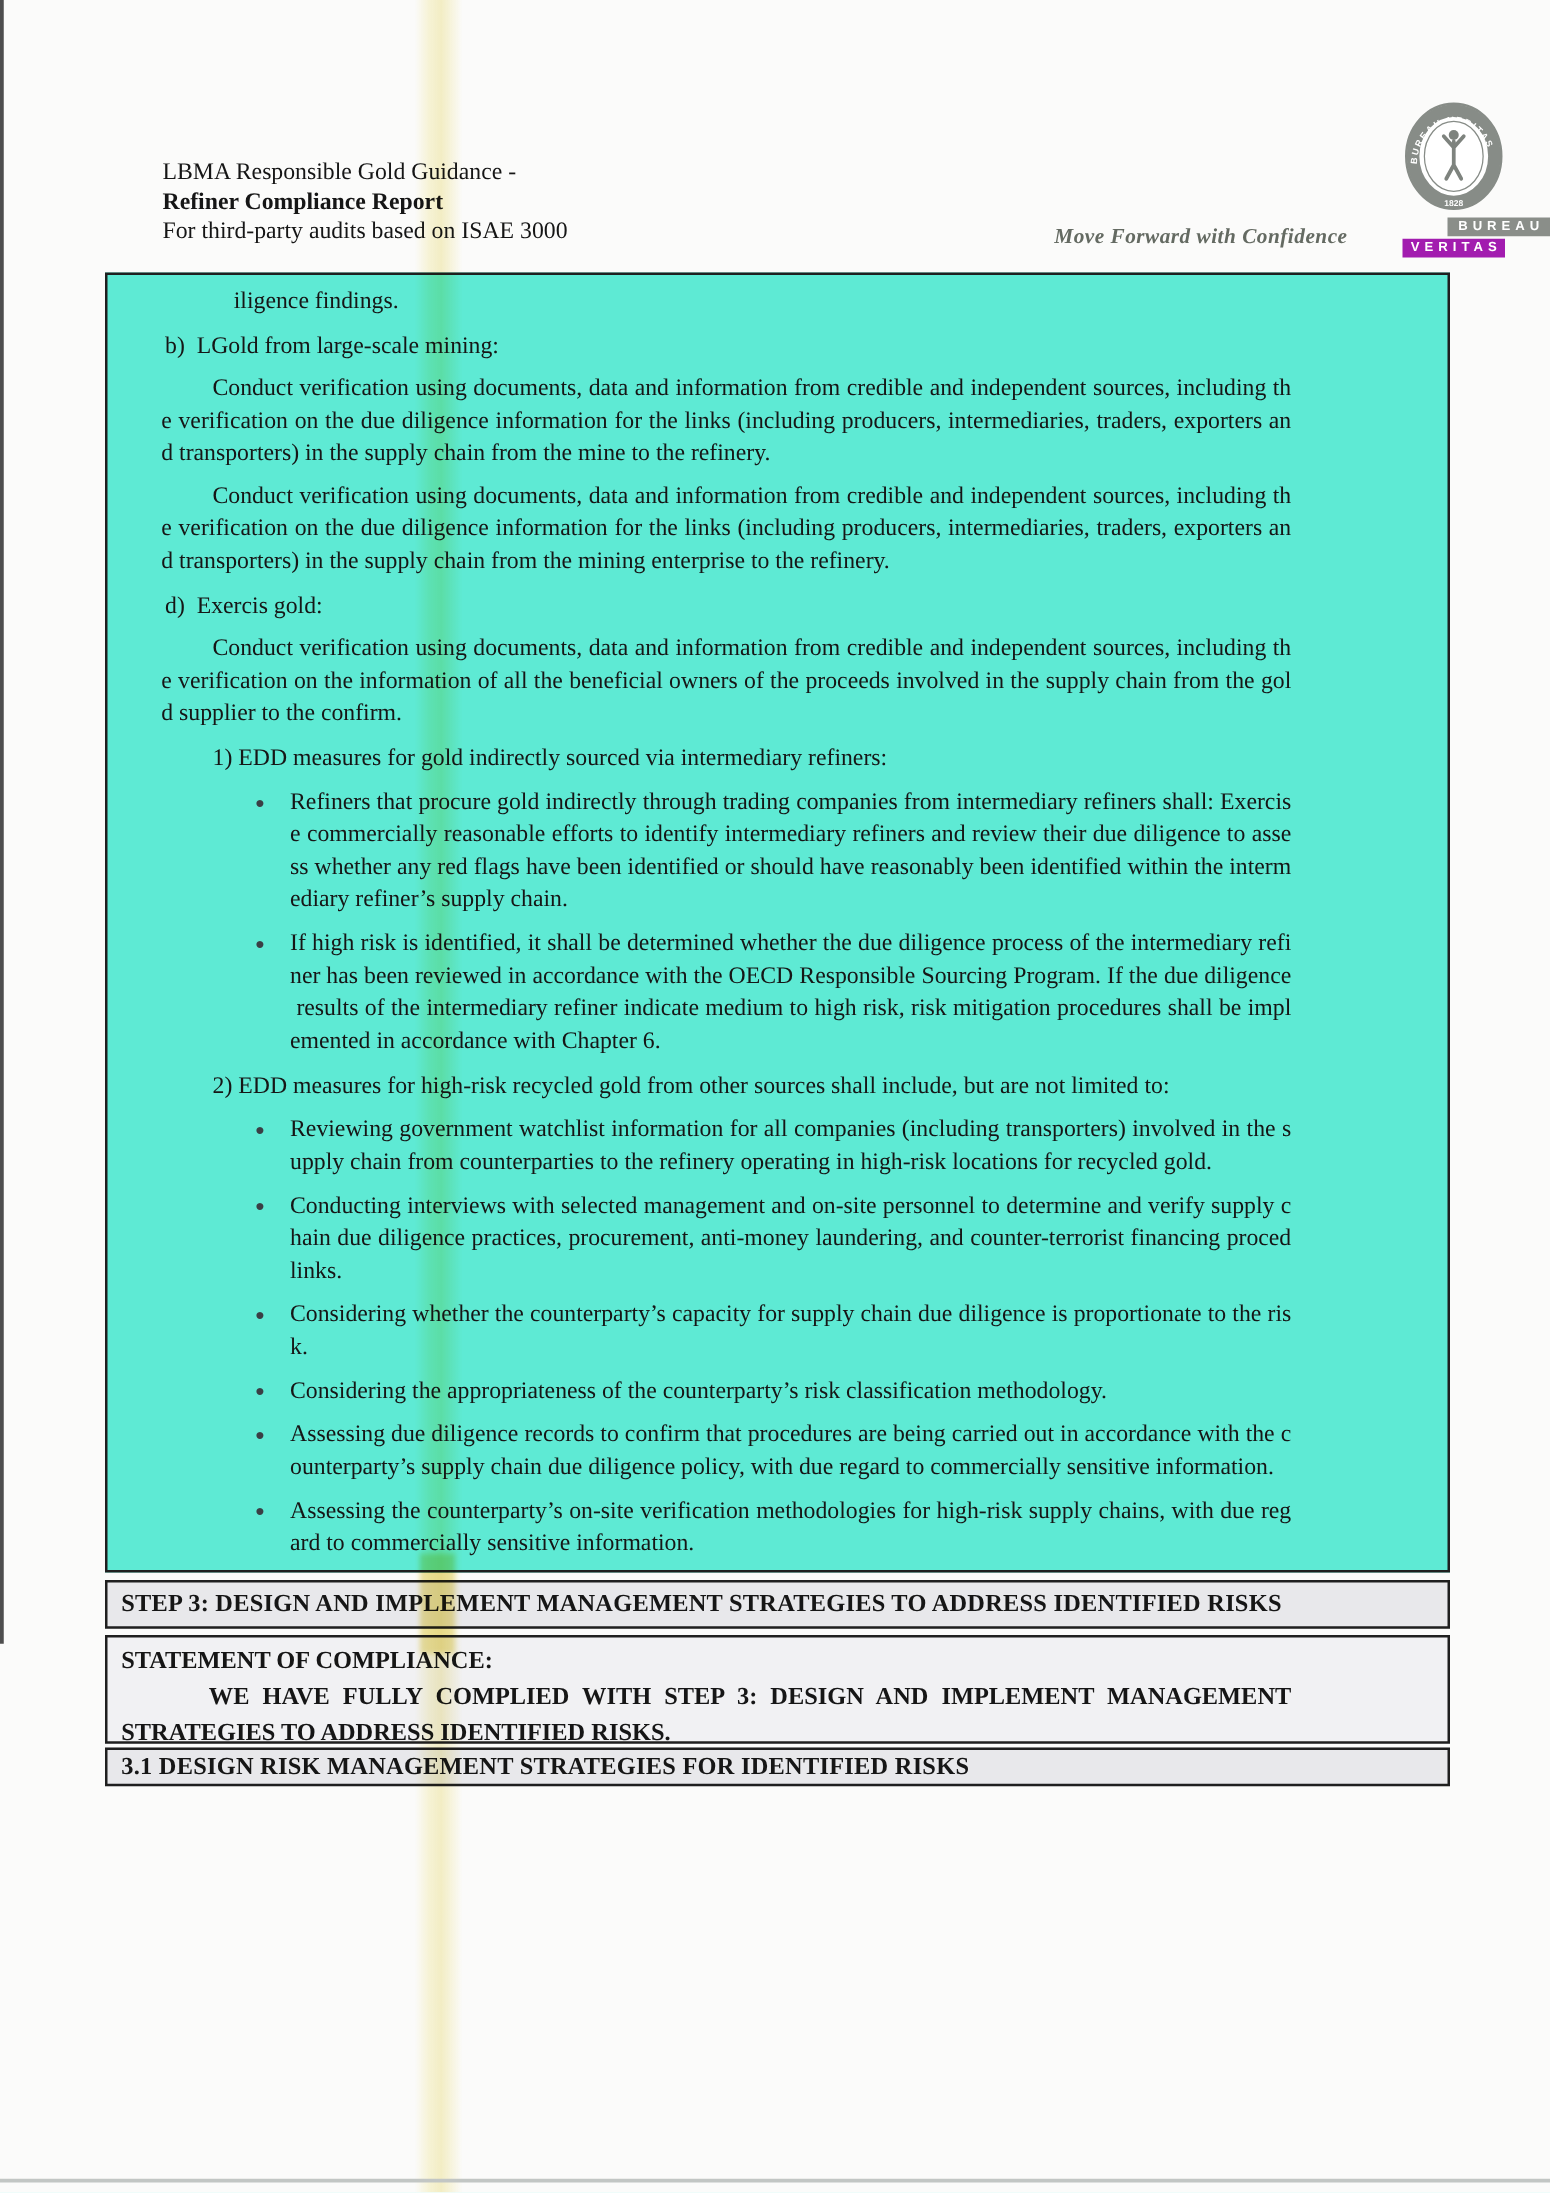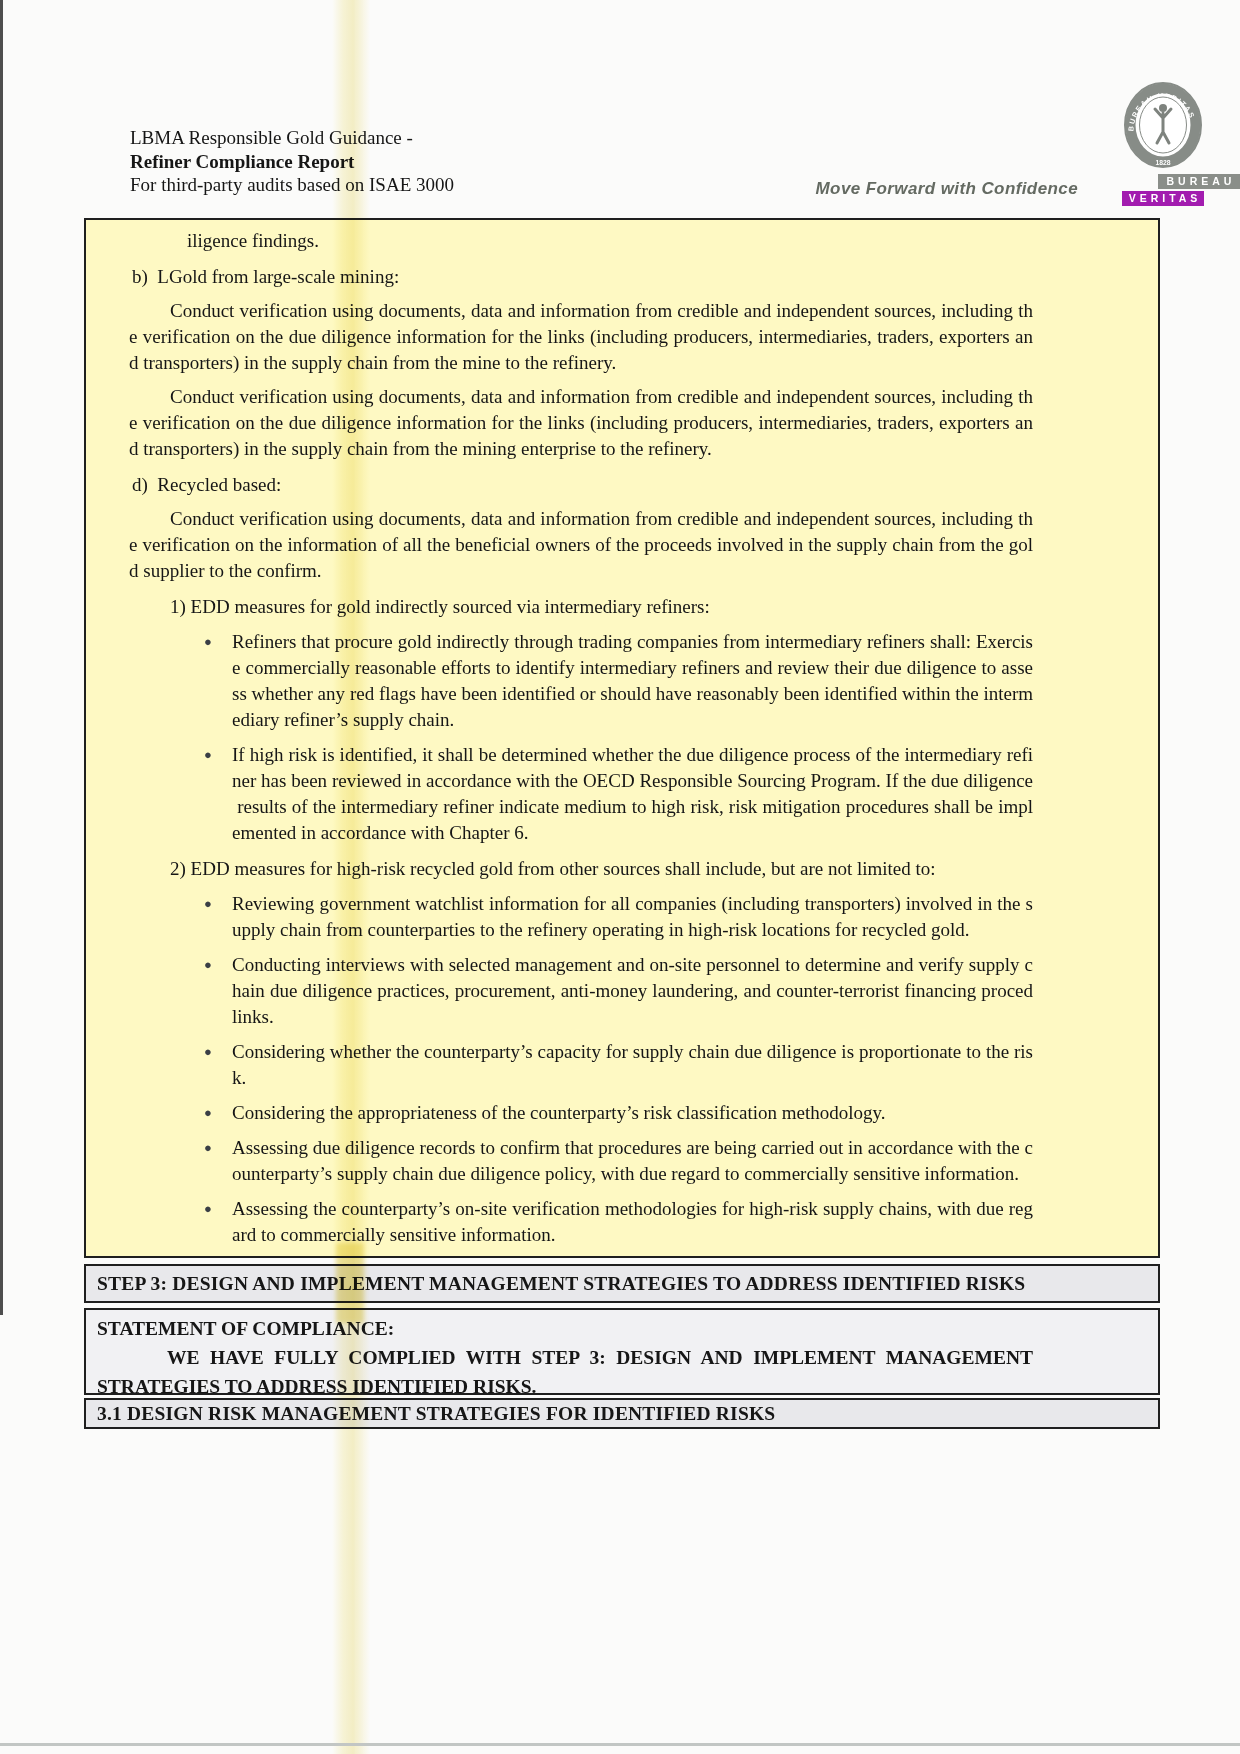--- a/index.html
+++ b/index.html
@@ -24,39 +24,39 @@
     position:absolute; left:336px; top:1243px; width:28px; height:80px; z-index:6; pointer-events:none;
     background:rgba(231,213,95,.5); filter:blur(2px); mix-blend-mode:multiply;
   }
 
   
   .header { position:absolute; left:130px; top:126px; font-size:19px; line-height:23.5px; }
   .header .bold { font-weight:bold; }
 
   .tagline {
     position:absolute; left:758px; top:179px; width:320px; text-align:right;
-    font-family:Liberation Sans, sans-serif; font-style:italic; font-weight:bold;
+    font-family:Liberation Serif, serif; font-style:italic; font-weight:bold;
     font-size:17px; color:#646a62; letter-spacing:.4px;
   }
 
   
   .logo { position:absolute; left:1120px; top:80px; width:86px; text-align:center; }
   .logo svg { display:block; margin:0 auto; }
   .logo-box {
     width:82px; height:15px; margin:2px auto 0 auto; color:#fff;
     font-family:"Liberation Sans", sans-serif; font-weight:bold; font-size:10.5px;
     line-height:15px; letter-spacing:4px; text-align:center; padding-left:4px;
   }
   .logo-box.bureau { background:#8a8e89;margin-left:38px; }
   .logo-box.veritas { background:#a21caf; }
 
   
   .main-box {
     position:absolute; left:84px; top:218px; width:1076px; height:1040px;
-    border:2px solid #1f1f1f; background:#fef9c3;
+    border:2px solid #1f1f1f; background:#5eead4;
     padding:8px 125px 0 43px; font-size:19px;
   }
   .line { line-height:26px; white-space:pre-wrap; }
   .fill { text-align:justify; text-align-last:justify; }
   .block.cont { padding-left:58px; }
   .block.item { padding-left:3px; margin-top:10px; }
   .block.sub  { padding-left:41px; margin-top:10px; }
   .block.para { margin-top:8px; }
   .block.para .line:first-child { text-indent:41px; }
   .block.bullet { display:flex; margin-top:9px; padding-left:75px; }
@@ -136,21 +136,21 @@
           <div class="line fill">Conduct verification using documents, data and information from credible and independent sources, including th</div>
           <div class="line fill">e verification on the due diligence information for the links (including producers, intermediaries, traders, exporters an</div>
           <div class="line">d transporters) in the supply chain from the mine to the refinery.</div>
         </div>
         <div class="block para">
           <div class="line fill">Conduct verification using documents, data and information from credible and independent sources, including th</div>
           <div class="line fill">e verification on the due diligence information for the links (including producers, intermediaries, traders, exporters an</div>
           <div class="line">d transporters) in the supply chain from the mining enterprise to the refinery.</div>
         </div>
         <div class="block item">
-          <div class="line">d)  Recycled based:</div>
+          <div class="line">d)  Exercis gold:</div>
         </div>
         <div class="block para">
           <div class="line fill">Conduct verification using documents, data and information from credible and independent sources, including th</div>
           <div class="line fill">e verification on the information of all the beneficial owners of the proceeds involved in the supply chain from the gol</div>
           <div class="line">d supplier to the confirm.</div>
         </div>
         <div class="block sub">
           <div class="line">1) EDD measures for gold indirectly sourced via intermediary refiners:</div>
         </div>
         <div class="block bullet">

